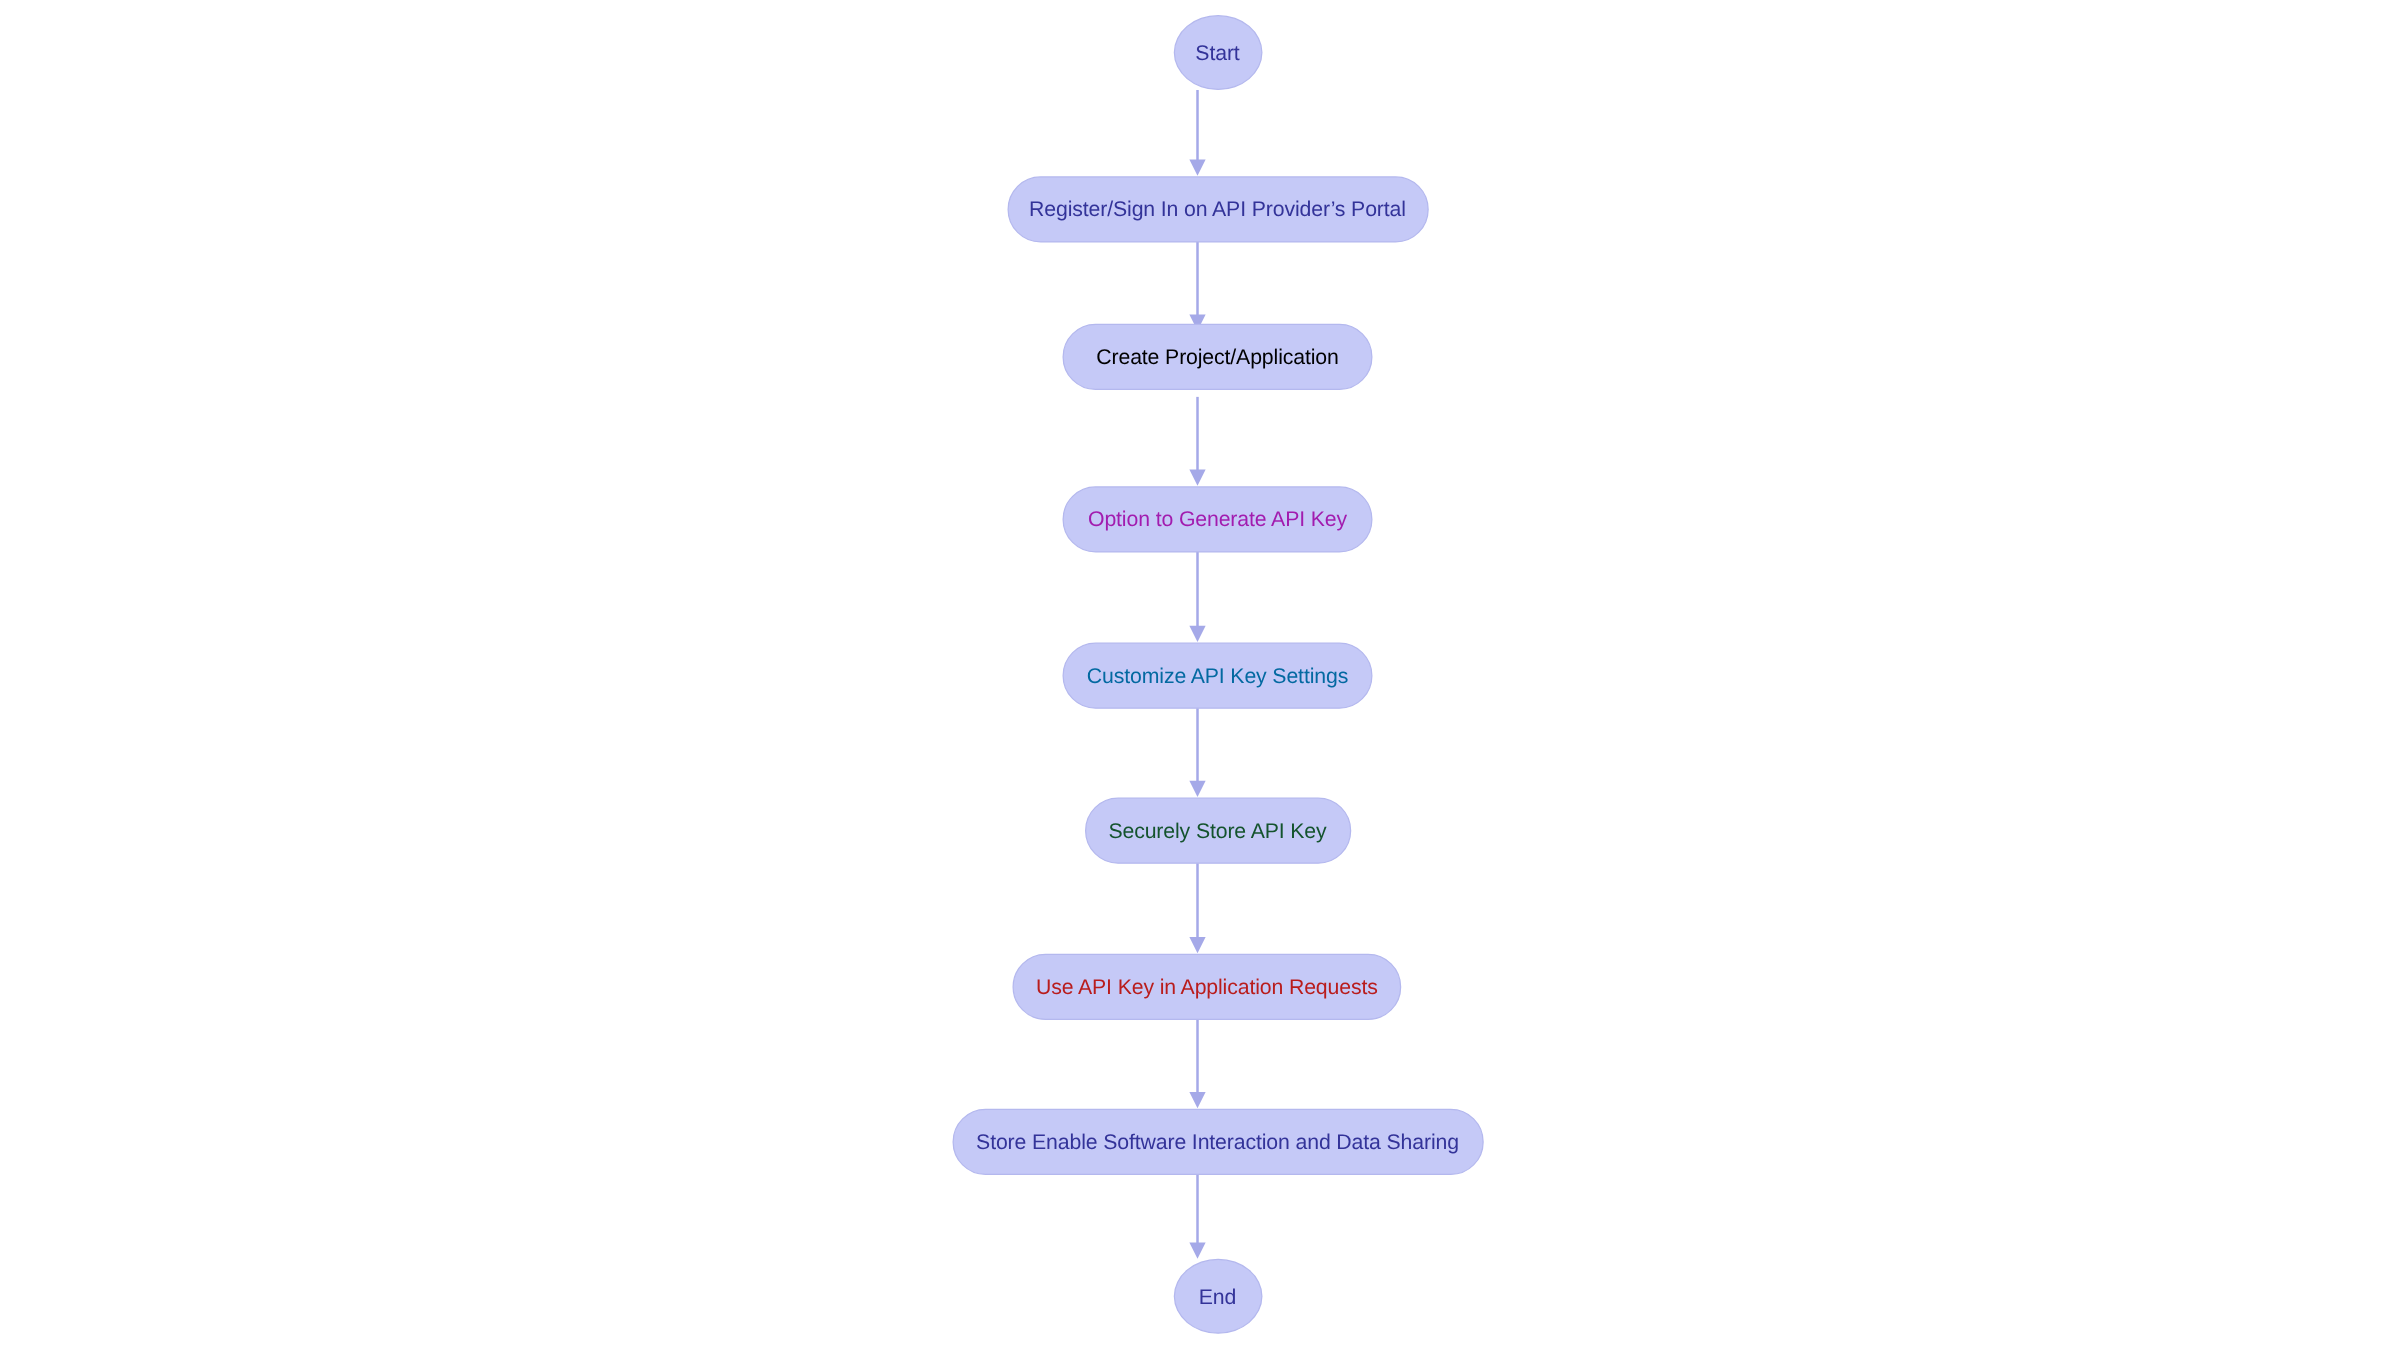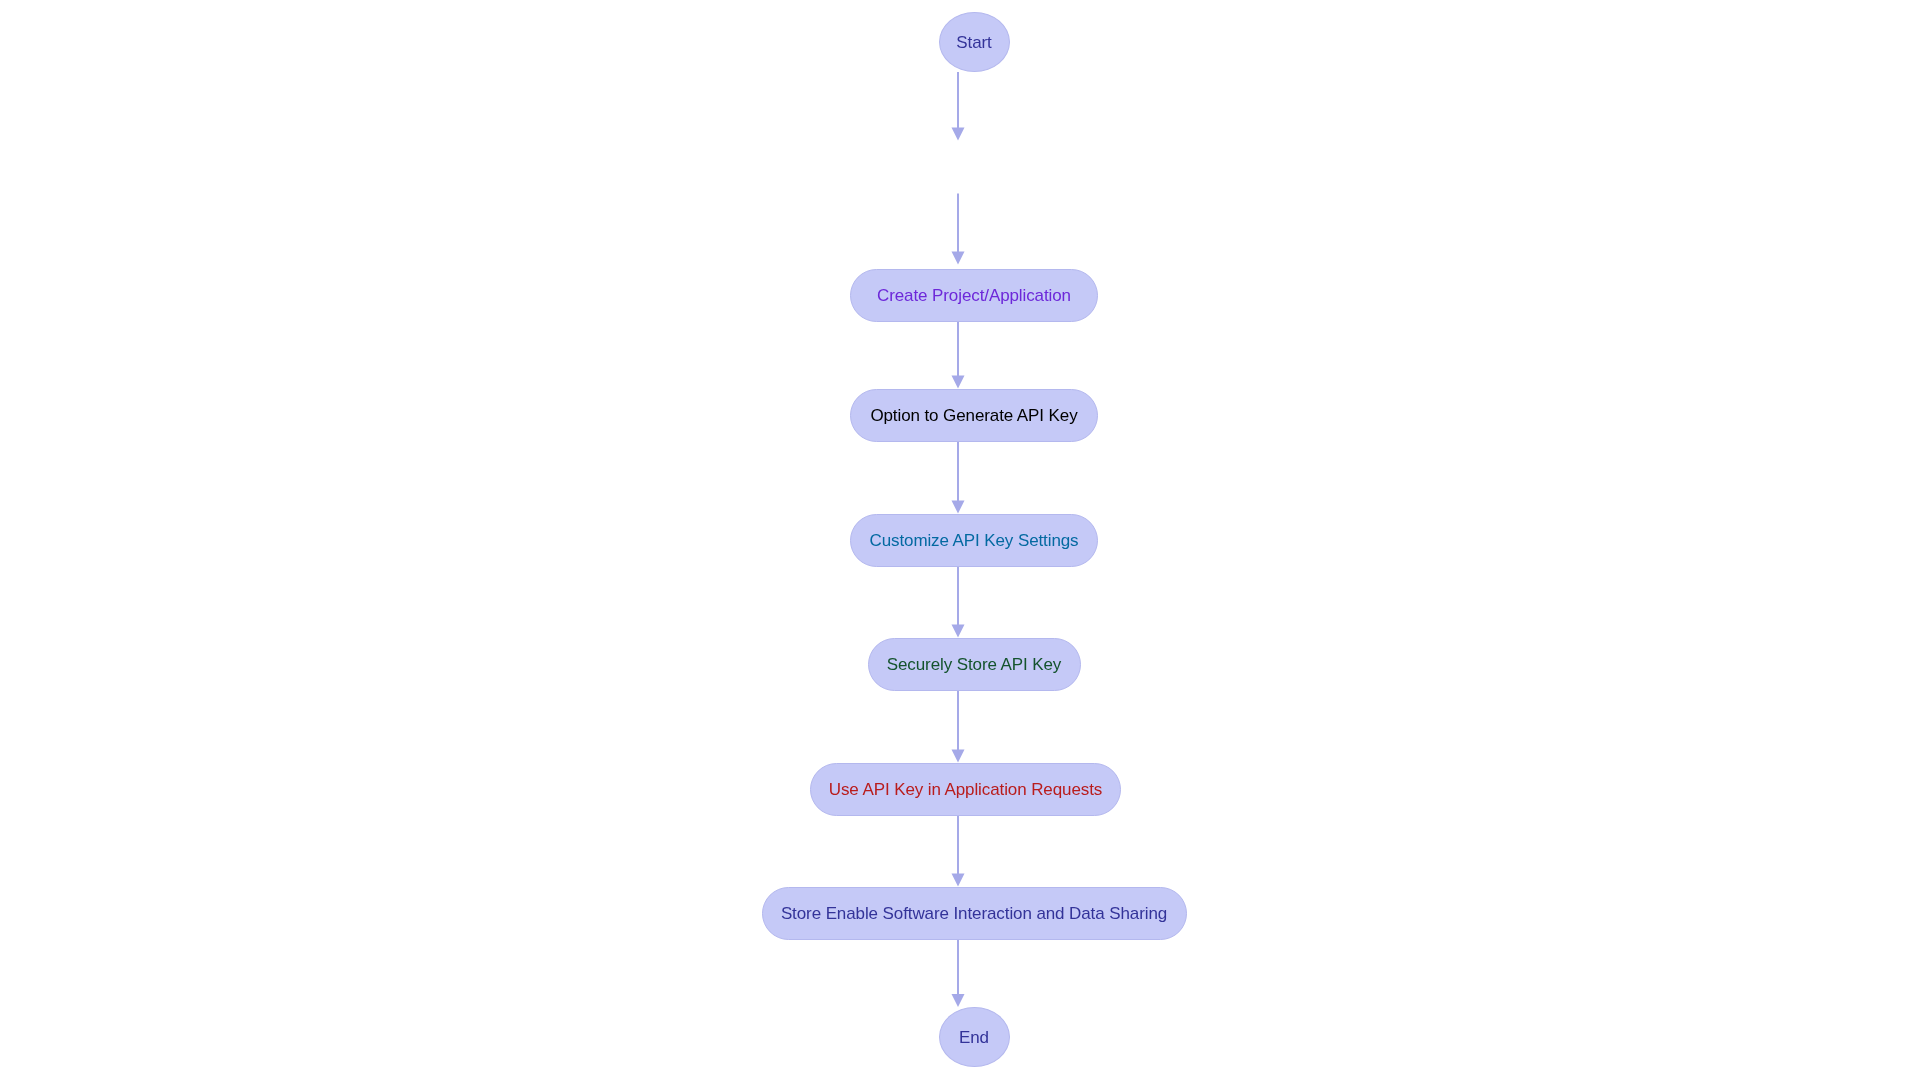--- a/index.html
+++ b/index.html
@@ -97,24 +97,27 @@
       </g>
       <g>
         <line x1="958" y1="939.5" x2="958" y2="995" stroke="#a5a9e8" stroke-width="2"></line>
         <polygon points="951.5,994 964.5,994 958,1007" fill="#a5a9e8"></polygon>
       </g>
     </svg>
   <div id="node-layer">
       <div class="node terminal" style="width: 71px; height: 60px; left: 922.5px; top: 12px; background: rgb(197, 201, 247); border-color: rgb(180, 184, 238); color: rgb(51, 51, 153);">
         <span class="node-label">Start</span>
       </div>
-      <div class="node process" style="width: 248px; height: 53px; left: 834px; top: 269px; background: rgb(197, 201, 247); border-color: rgb(180, 184, 238); color: #6d28d9; border-radius: 26.5px;">
+      <div class="node process" style="width: 337px; height: 53px; left: 789.5px; top: 140.5px; background: rgb(197, 201, 247); border-color: rgb(180, 184, 238); color: rgb(51, 51, 153); border-radius: 26.5px;">
+        <span class="node-label">Register/Sign In on API Provider’s Portal</span>
+      </div>
+      <div class="node process" style="width: 248px; height: 53px; left: 834px; top: 259px; background: rgb(197, 201, 247); border-color: rgb(180, 184, 238); color: #000000; border-radius: 26.5px;">
         <span class="node-label">Create Project/Application</span>
       </div>
-      <div class="node process" style="width: 248px; height: 53px; left: 834px; top: 388.5px; background: rgb(197, 201, 247); border-color: rgb(180, 184, 238); color: #000000; border-radius: 26.5px;">
+      <div class="node process" style="width: 248px; height: 53px; left: 834px; top: 388.5px; background: rgb(197, 201, 247); border-color: rgb(180, 184, 238); color: #a21caf; border-radius: 26.5px;">
         <span class="node-label">Option to Generate API Key</span>
       </div>
       <div class="node process" style="width: 248px; height: 53px; left: 834px; top: 513.5px; background: rgb(197, 201, 247); border-color: rgb(180, 184, 238); color: #0369a1; border-radius: 26.5px;">
         <span class="node-label">Customize API Key Settings</span>
       </div>
       <div class="node process" style="width: 213px; height: 53px; left: 851.5px; top: 637.5px; background: rgb(197, 201, 247); border-color: rgb(180, 184, 238); color: #14532d; border-radius: 26.5px;">
         <span class="node-label">Securely Store API Key</span>
       </div>
       <div class="node process" style="width: 311px; height: 53px; left: 794px; top: 762.5px; background: rgb(197, 201, 247); border-color: rgb(180, 184, 238); color: #b91c1c; border-radius: 26.5px;">
         <span class="node-label">Use API Key in Application Requests</span>

